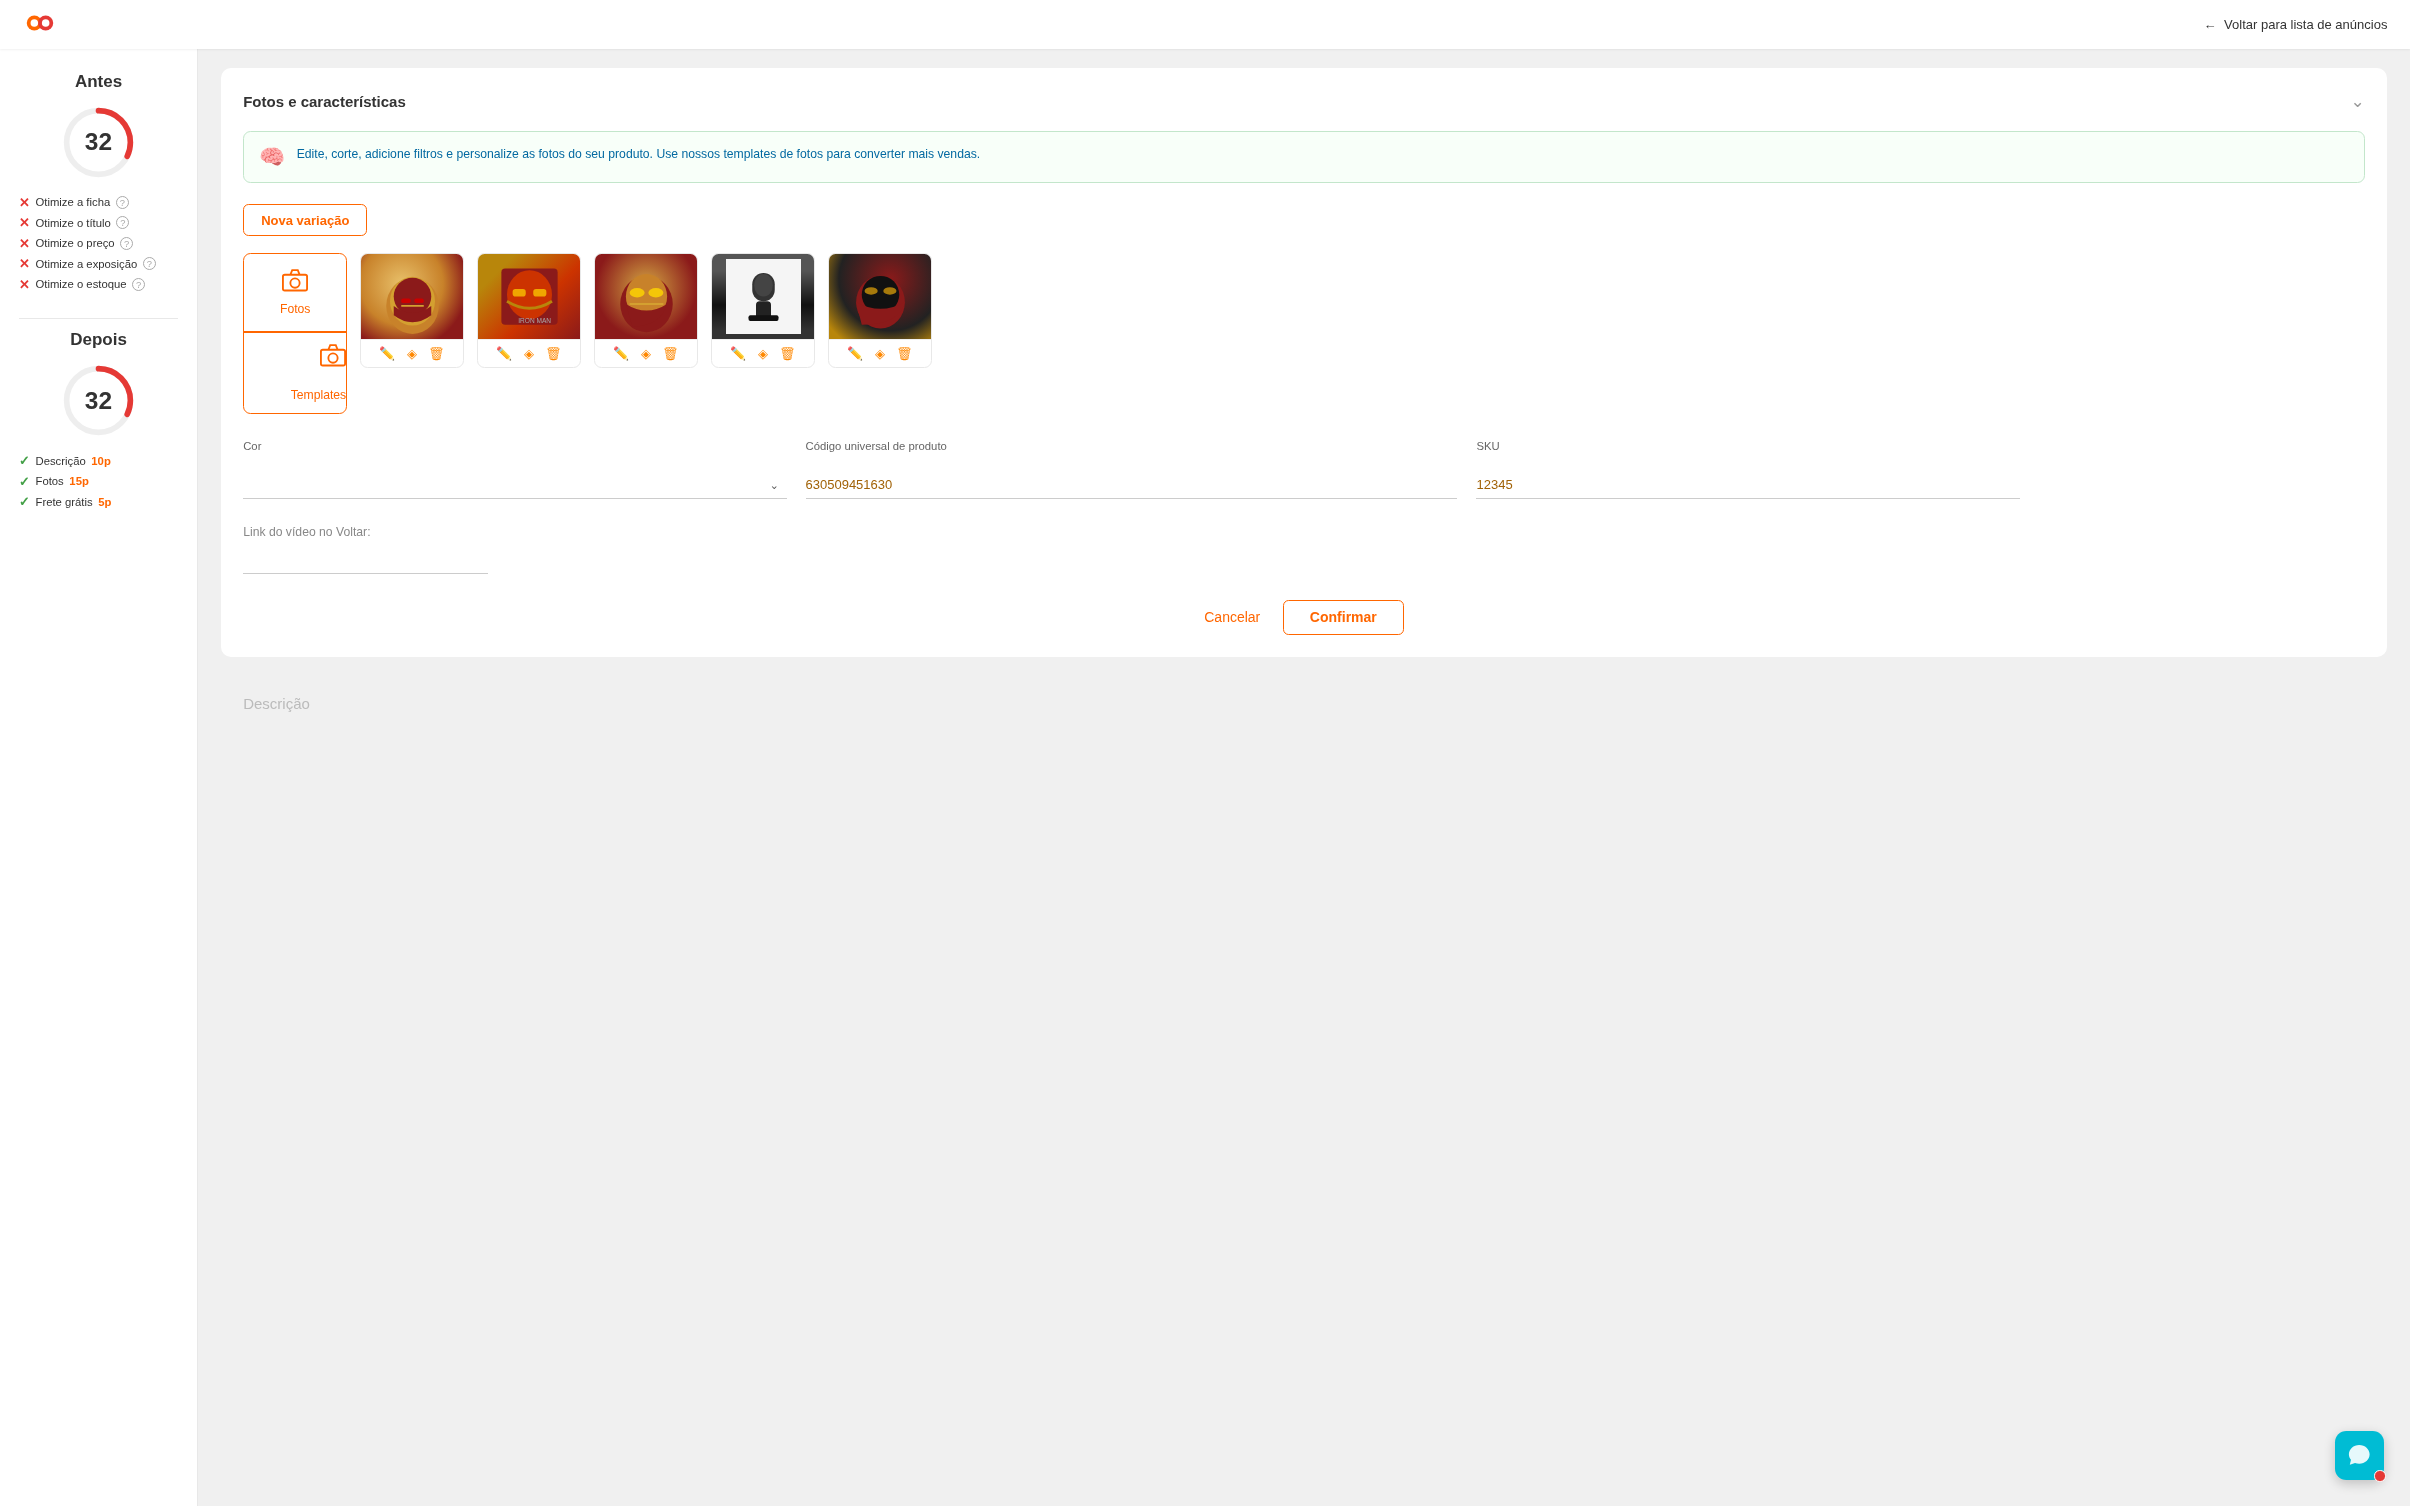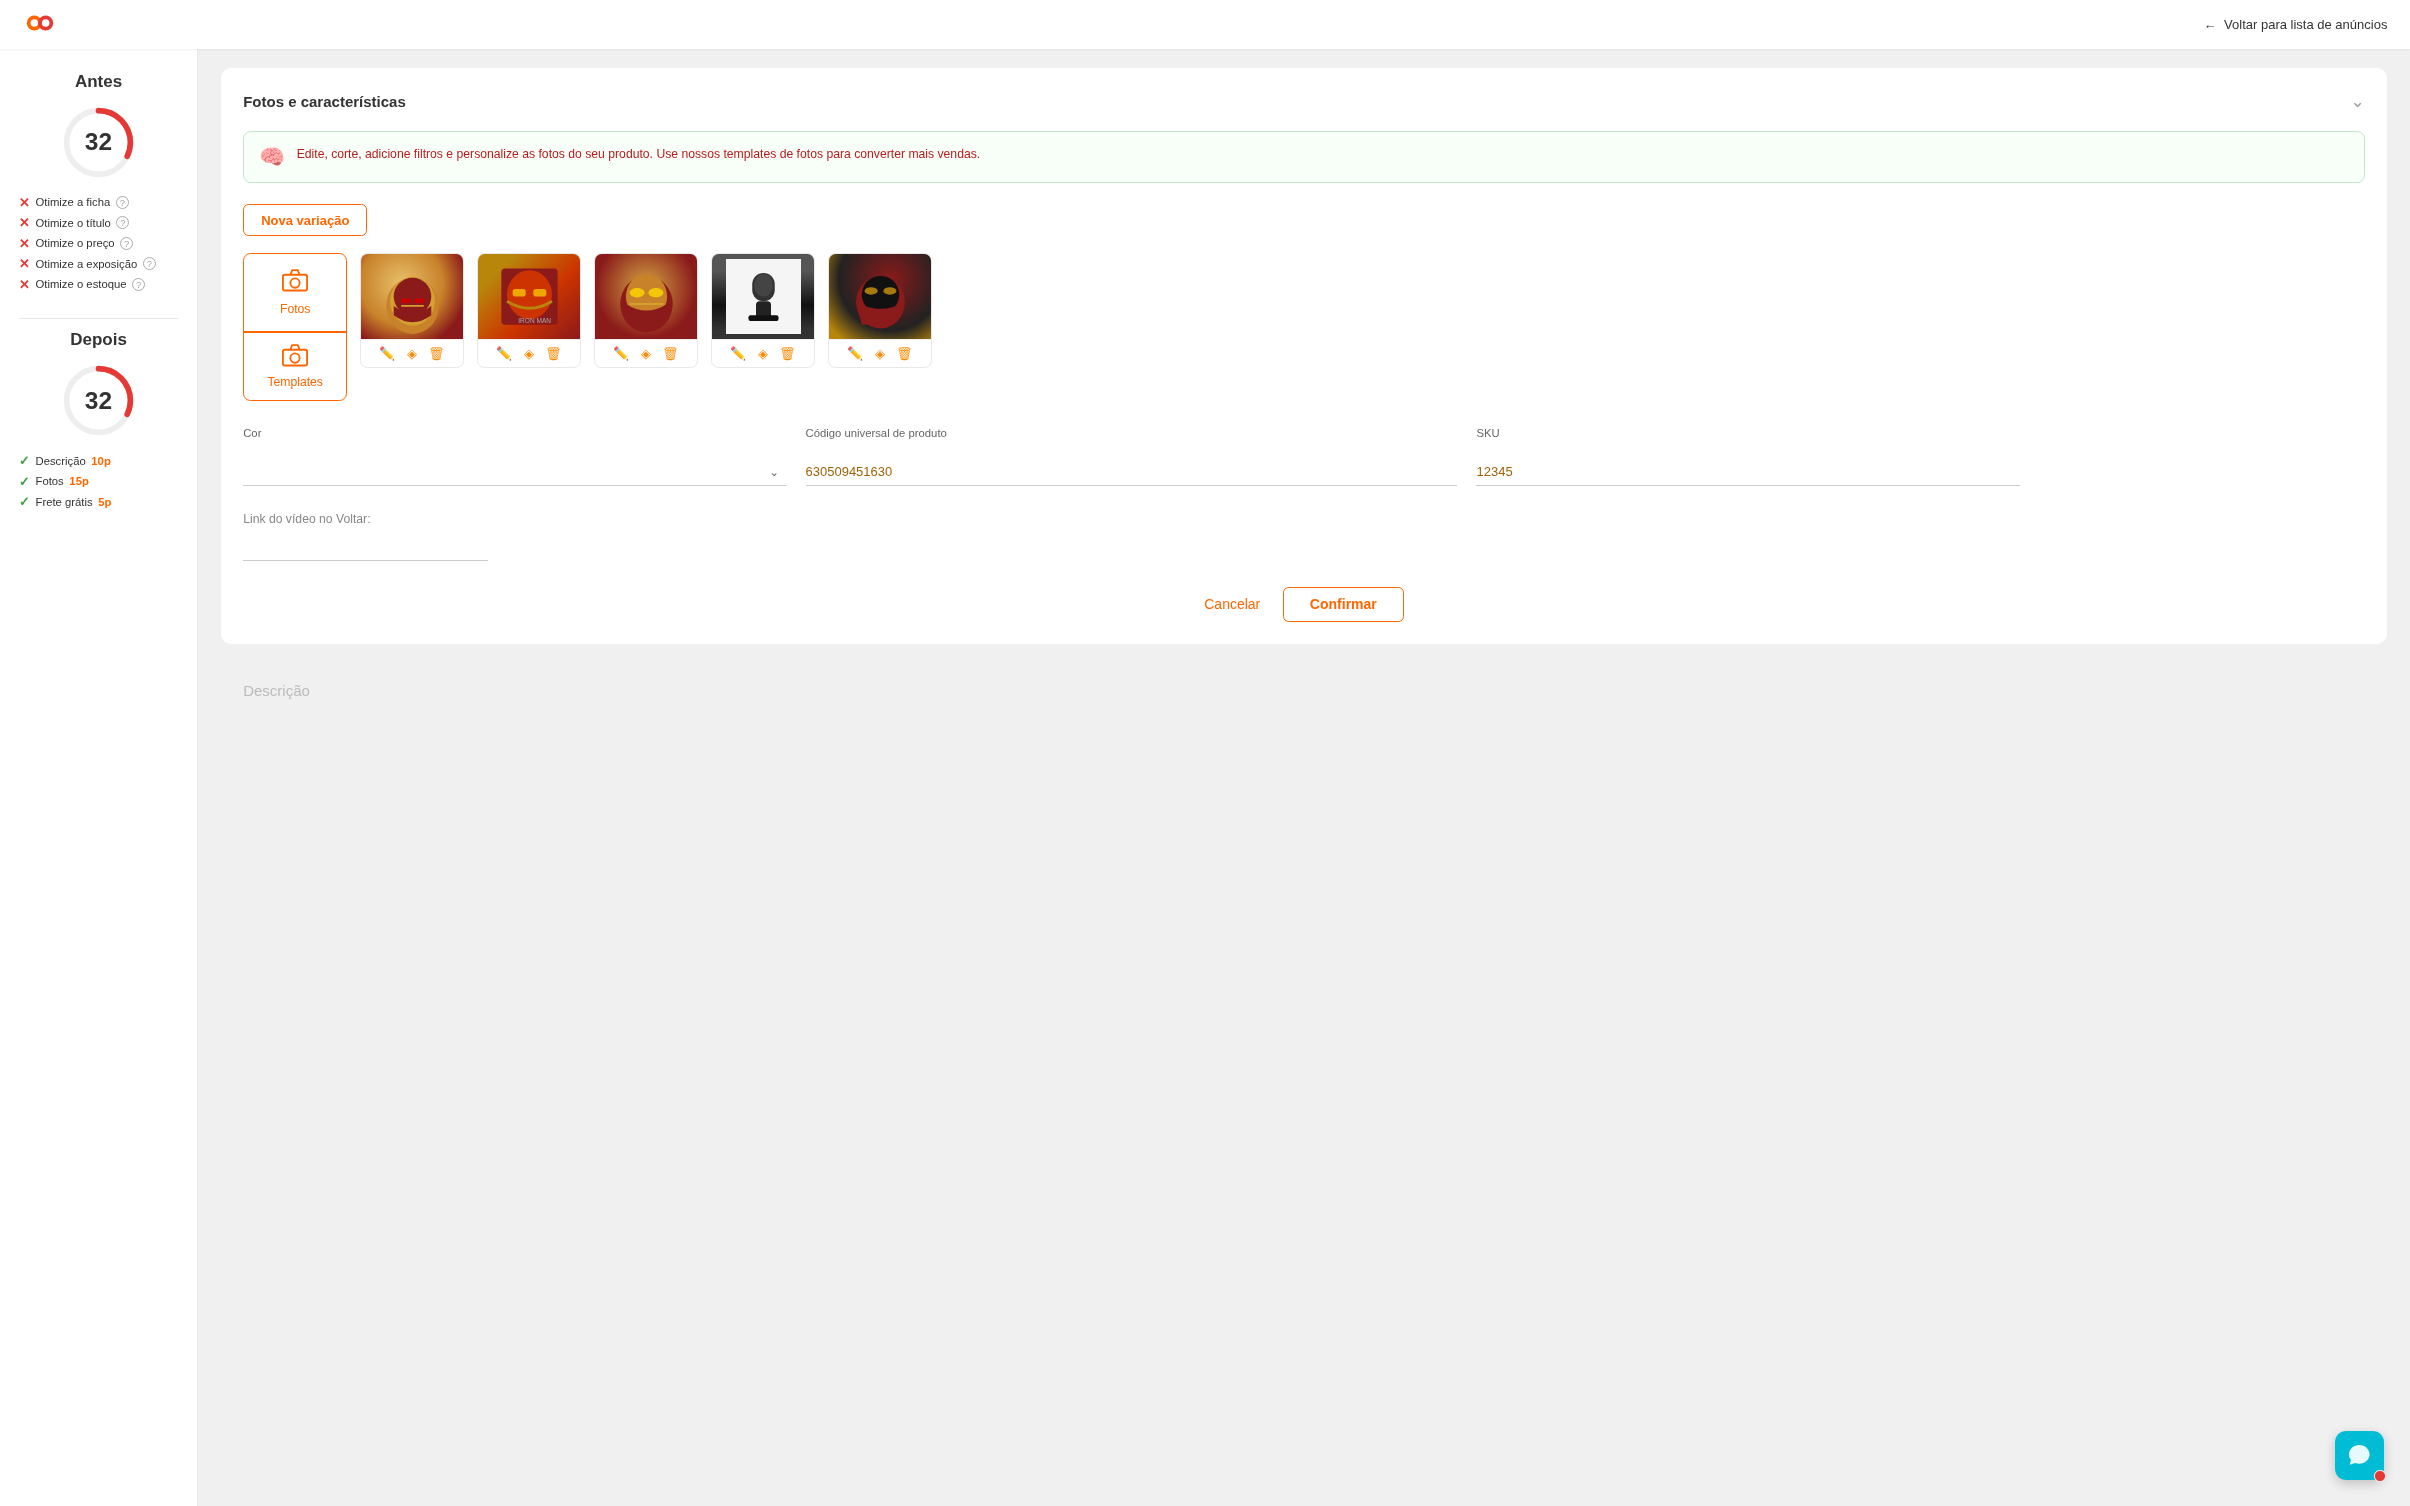--- a/index.html
+++ b/index.html
@@ -52,21 +52,21 @@
     .section-title { font-size: 15px; font-weight: 600; color: #333; }
     .chevron-btn { background: none; border: none; cursor: pointer; color: #999; font-size: 17px; }
 
     
     .info-box {
       border: 0.9px solid #c3e6cb; border-radius: 7.5px; padding: 13px 15px;
       display: flex; align-items: flex-start; gap: 11.3px; margin-bottom: 21px;
       background: #f8fff9;
     }
     .info-box .brain-icon { font-size: 21px; flex-shrink: 0; margin-top: 0.9px; }
-    .info-box p { font-size: 12.2px; color: #b91c1c; line-height: 1.5; }
+    .info-box p { font-size: 12.2px; color: #0369a1; line-height: 1.5; }
 
     
     .btn-nova-variacao {
       border: 1.9px solid #ff6600; background: #fff; color: #ff6600;
       padding: 7.5px 17px; border-radius: 5.6px; font-size: 13px; font-weight: 600;
       cursor: pointer; margin-bottom: 17px;
     }
 
     
     .photos-row { display: flex; gap: 13px; align-items: flex-start; margin-bottom: 26px; flex-wrap: wrap; }
@@ -78,21 +78,21 @@
     }
     .photo-upload-top {
       width: 100%; padding: 15px 0; display: flex; flex-direction: column;
       align-items: center; gap: 3.8px; cursor: pointer; color: #ff6600;
     }
     .camera-icon { font-size: 22.6px; }
     .photo-upload-label { font-size: 12.2px; color: #ff6600; font-weight: 500; }
     .photo-upload-divider { width: 100%; height: 1.9px; background: #ff6600; }
     .photo-upload-bottom {
       width: 100%; padding: 11.3px 0; display: flex; flex-direction: column;
-      align-items: center; gap: 2px; cursor: pointer; color: #ff6600;
+      align-items: flex-end; gap: 15px; cursor: pointer; color: #ff6600;
     }
     .templates-label { font-size: 12.2px; color: #ff6600; font-weight: 500; }
 
     
     .photo-thumb {
       width: 104px; min-width: 104px; border: 0.9px solid #e8e8e8; border-radius: 7.5px;
       overflow: hidden; display: flex; flex-direction: column;
     }
     .photo-thumb-img {
       width: 100%; height: 85px; display: flex; align-items: center; justify-content: center;

